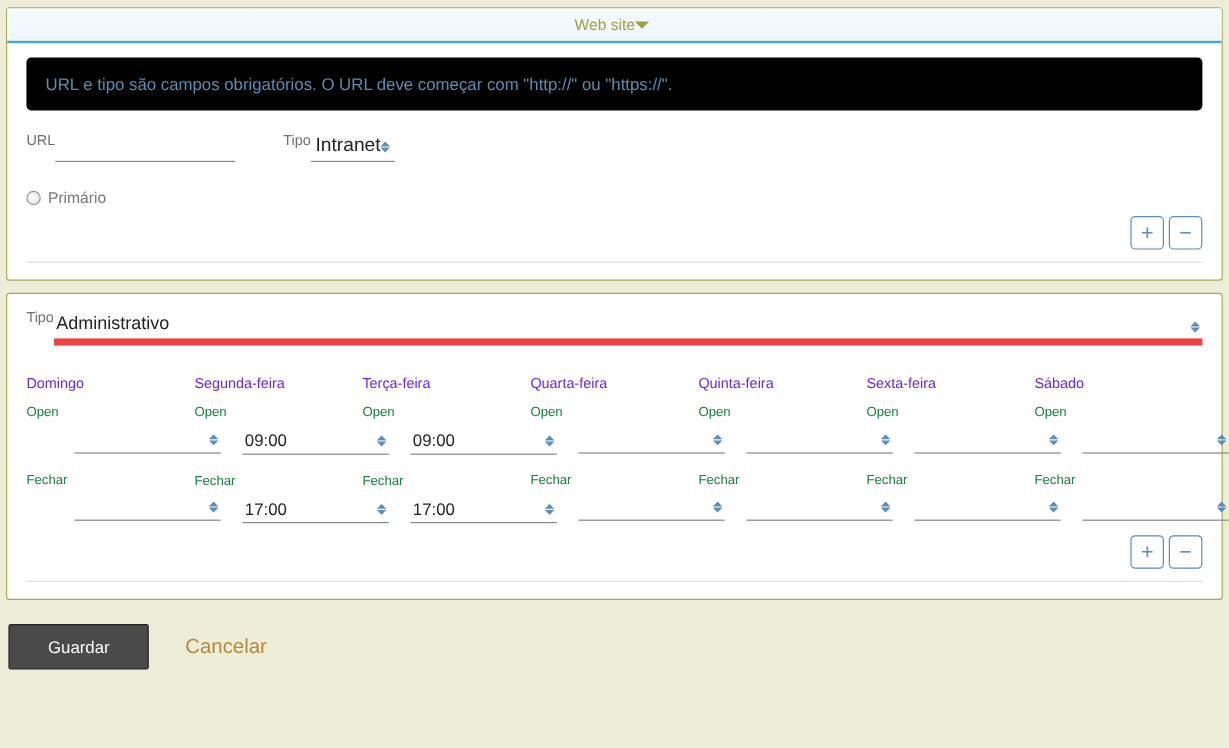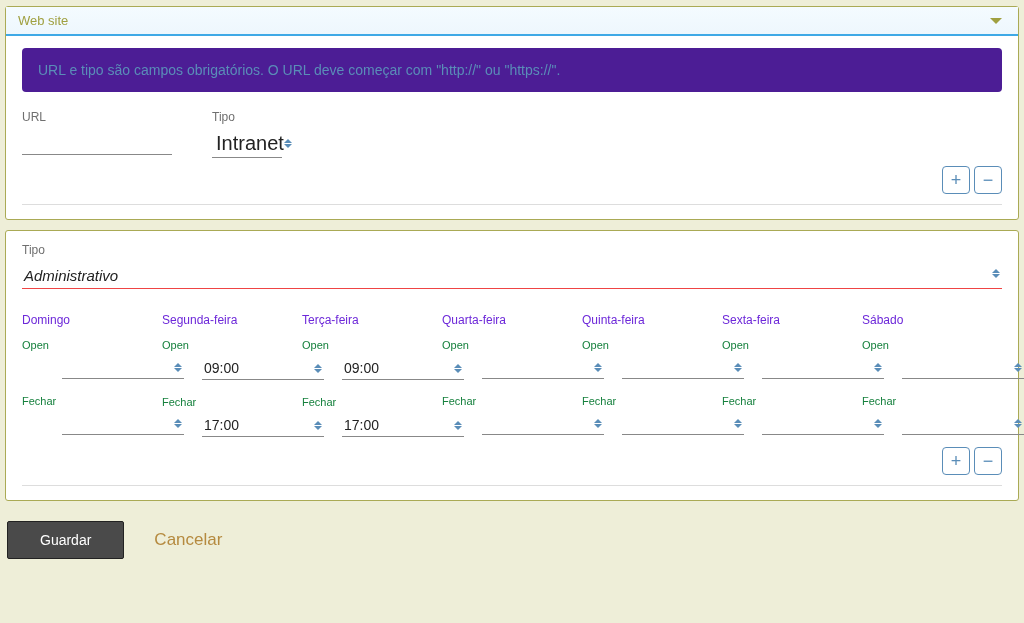--- a/index.html
+++ b/index.html
@@ -17,58 +17,58 @@
     background: #fff;
     border: 1px solid #aaaa55;
     border-radius: 3px;
     margin-bottom: 10px;
   }
   .panel-header {
     background: linear-gradient(#f4fbff, #eef7fd);
     border-bottom: 2px solid #3fa9e6;
     padding: 6px 12px;
     display: flex;
-    justify-content: space-between;
+    justify-content: center;
     align-items: center;
     color: #a0a040;
     font-size: 13px;
   }
   .panel-body {
     padding: 12px 16px 14px 16px;
   }
   .info-box {
-    background: #4c1d95;
+    background: #000000;
     color: #5a8db8;
     border-radius: 4px;
     padding: 14px 16px;
     font-size: 14px;
     margin-bottom: 18px;
   }
   .row { display: flex; gap: 40px; }
-  .field { display: flex; flex-direction: column; }
+  .field { display: flex; flex-direction: row; }
   .field-label {
     font-size: 12px;
     color: #6f6f6f;
     margin-bottom: 6px;
   }
   .url-input {
     width: 150px;
     border: none;
     border-bottom: 1px solid #888;
     padding: 4px 0;
     font-size: 14px;
     background: transparent;
     outline: none;
   }
   .select-wrap {
     border-bottom: 1px solid #888;
     display: flex;
     align-items: center;
     padding: 2px 4px;
-    font-size: 20px;
+    font-size: 16px;
     color: #222;
   }
   .select-wrap .val { flex: 1; }
   .updown {
     width: 8px;
     height: 12px;
     display: inline-flex;
     flex-direction: column;
     justify-content: center;
     gap: 1px;
@@ -115,27 +115,26 @@
     cursor: pointer;
   }
   .divider {
     border: none;
     border-top: 1px solid #ddd;
     margin: 10px 0 0 0;
   }
   .full-select {
     width: 100%;
     border: none;
-    border-bottom: 1px solid #ef4444;
-    display: flex;
-    align-items: flex-start;
+    border-bottom: 6px solid #ef4444;
+    display: flex;
+    align-items: flex-end;
     padding: 4px 2px;
     font-size: 15px;
     color: #222;
-    font-style: italic;
   }
   .full-select .val { flex: 1; }
   .days-row {
     display: flex;
     margin-top: 24px;
     gap: 0;
   }
   .day-col {
     flex: 1;
     padding-right: 18px;
@@ -204,20 +203,24 @@
         <span class="field-label">Tipo</span>
         <div class="select-wrap" style="width:70px">
           <span class="val">Intranet</span>
           <span class="updown">
               <span class="tri-up"></span>
               <span class="tri-down"></span>
             </span>
         </div>
       </div>
     </div>
+    <div class="radio-row">
+      <span class="radio-dot"></span>
+      <span>Primário</span>
+    </div>
     <div class="btn-group">
       <div class="sq-btn">
           <span>+</span>
         </div>
       <div class="sq-btn">
           <span>−</span>
         </div>
     </div>
     <hr class="divider">
   </div>

